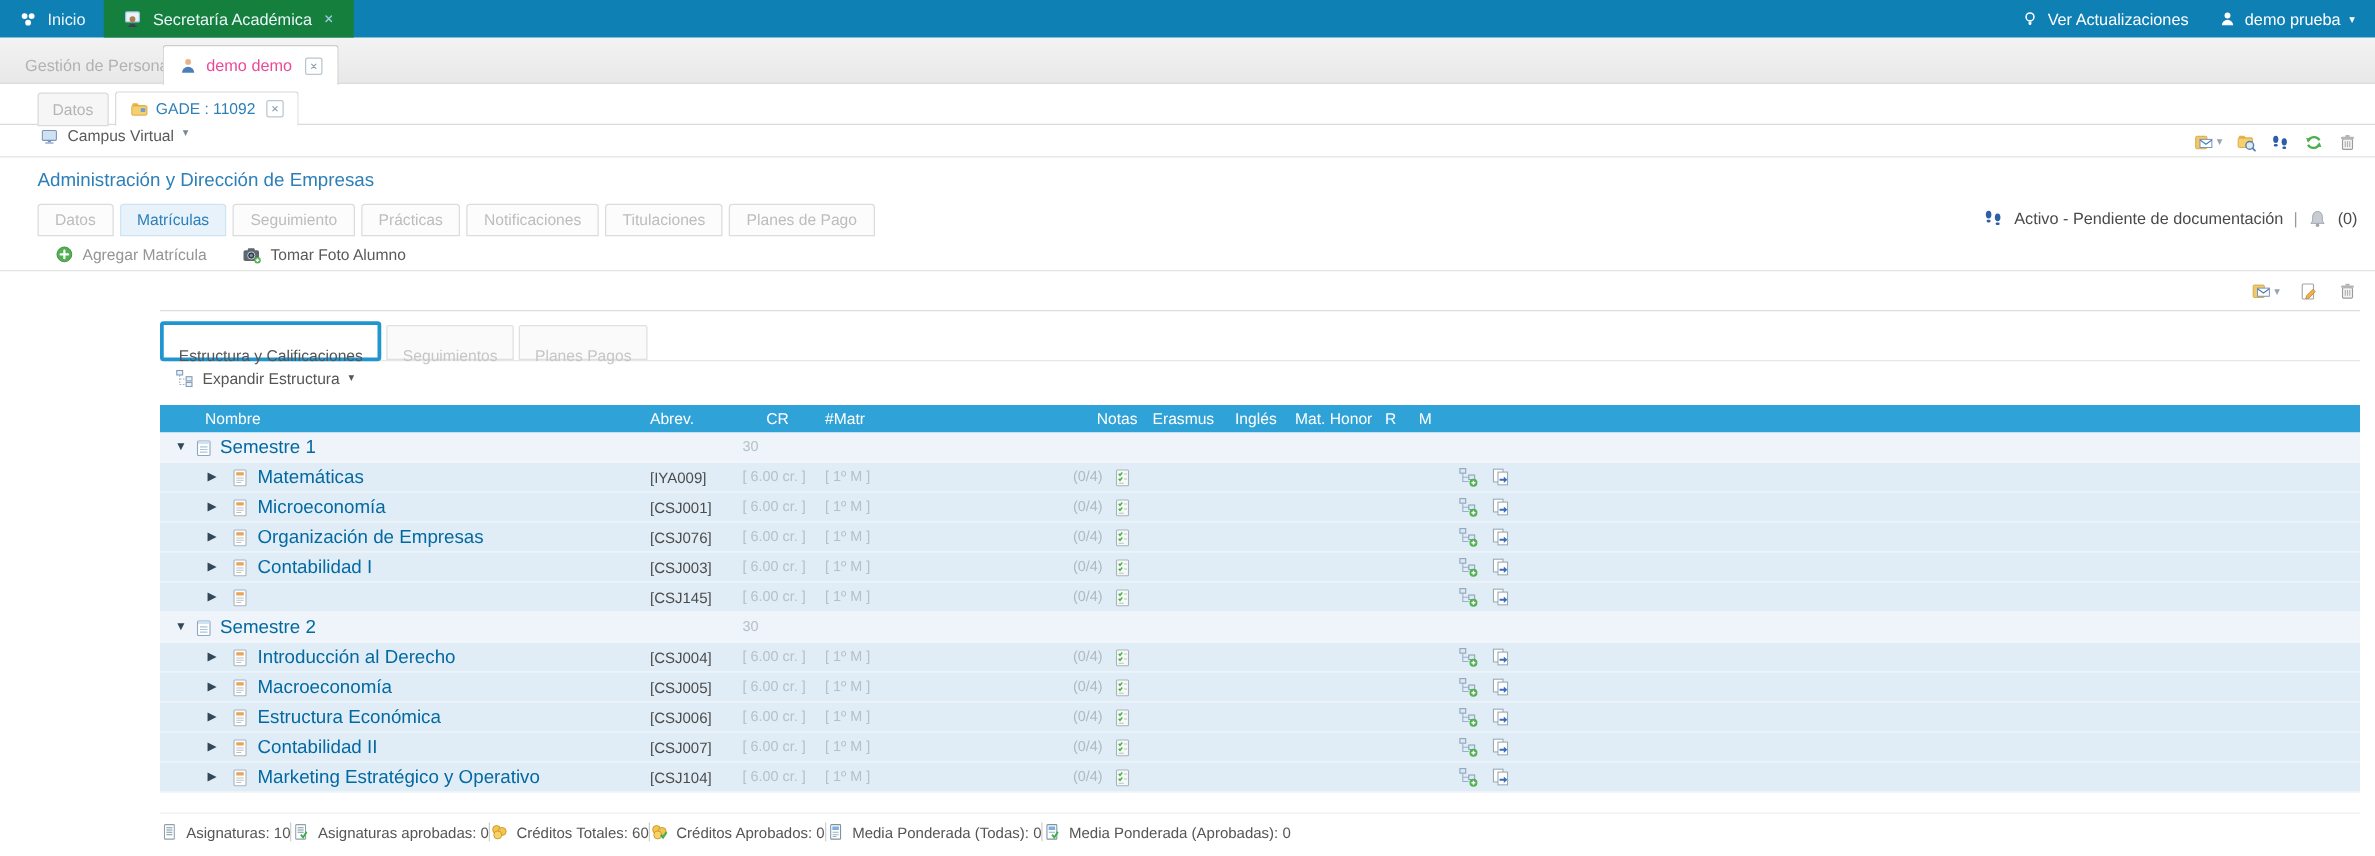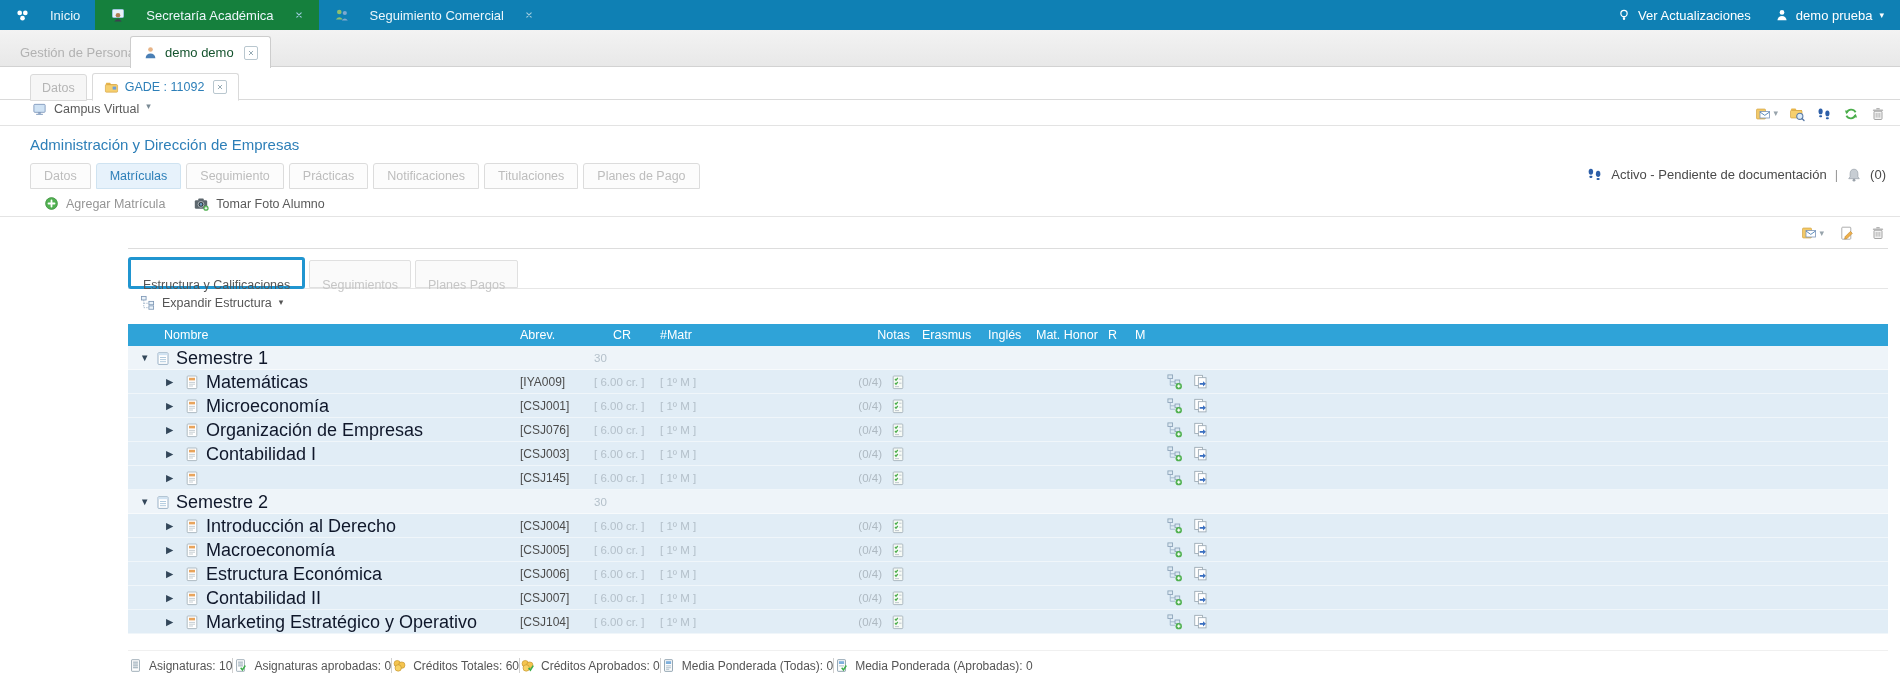--- a/index.html
+++ b/index.html
@@ -3,30 +3,30 @@
 <meta charset="utf-8">
 <style>
 *{margin:0;padding:0;box-sizing:border-box}
 html,body{background:#fff}
 body{font-family:"Liberation Sans",sans-serif}
 #app{position:relative;width:1900px;height:685px;overflow:hidden;background:#fff}
 .ic{display:inline-block;vertical-align:middle;flex:none}
 .caret{font-size:9px;line-height:1}
 
 .topbar{position:absolute;left:0;top:0;width:100%;height:30px;background:#0f80b4;display:flex;align-items:stretch;color:#fff;z-index:5}
-.tb-tab{display:flex;align-items:center;gap:20px;padding:0 15px;font-size:13px;color:#ecf6fb;cursor:pointer}
+.tb-tab{display:flex;align-items:center;gap:8px;padding:0 15px;font-size:13px;color:#ecf6fb;cursor:pointer}
 .tb-tab.active{background:#15803d}
 .tb-x{width:10px;height:10px;color:#9fccdf}
 .tb-right{margin-left:auto;display:flex;align-items:center;gap:24px;padding-right:16px}
 .tb-link,.tb-user{display:flex;align-items:center;gap:7px;font-size:13px;color:#fff;cursor:pointer}
 
 .wstabs{position:absolute;top:30px;left:0;width:100%;height:37px;background:linear-gradient(#f3f3f3,#e8e8e8);border-bottom:1px solid #d2d2d2;z-index:4}
 .ws-tab{position:absolute;display:flex;align-items:center;gap:7px;font-size:13px;padding:0 12px;border-radius:3px 3px 0 0}
 .ws-tab.inactive{color:#b2b2b2;left:8px;top:8px;height:29px}
-.ws-tab.active{left:130px;top:6px;height:32px;background:#fff;border:1px solid #cdcdcd;border-bottom:none;color:#14532d;z-index:6}
+.ws-tab.active{left:130px;top:6px;height:32px;background:#fff;border:1px solid #cdcdcd;border-bottom:none;color:#ec4899;z-index:6}
 .closebox{width:14px;height:14px;border:1px solid #b9c7cf;border-radius:2px;color:#8aa0ac;display:flex;align-items:center;justify-content:center;margin-left:3px;background:#fff;cursor:pointer}
 .closebox .ic{width:8px;height:8px}
 
 .recarea{position:absolute;top:67px;left:0;width:100%;height:59px;background:#fff;border-bottom:1px solid #e3e3e3}
 .rec-line{position:absolute;left:0;right:0;top:32px;border-bottom:1px solid #dadada}
 .rec-tabs{position:absolute;left:30px;top:6px;display:flex;align-items:flex-end}
 .rec-tab{height:27px;display:flex;align-items:center;gap:6px;padding:0 11px;font-size:12.5px;border:1px solid #dadada;border-radius:3px 3px 0 0;margin-right:5px;position:relative;z-index:2;background:#f6f6f6;color:#b5b5b5;cursor:pointer}
 .rec-tab.active{background:#fff;height:28px;border-bottom:1px solid #fff;color:#2d7fb8}
 .campus{position:absolute;left:32px;top:35px;height:23px;display:flex;gap:7px;font-size:12.5px;color:#5a5a5a;cursor:pointer}
 .campus .caret{color:#7a8a94}
@@ -58,21 +58,21 @@
 .expand .caret{color:#555}
 
 .gtable{position:absolute;left:0;right:0;top:107px}
 .ghead{position:relative;height:22px;background:#2fa3d8;color:#fff;font-size:12.5px}
 .ghead span{position:absolute;top:0;line-height:22px}
 .trow{position:relative;height:24px}
 .trow.semester{background:#eef4f9;border-bottom:1px solid #f7fafc}
 .trow.subject{background:#e1edf6;border-bottom:1px solid #f0f6fa}
 .tri{position:absolute;top:0;line-height:24px;font-size:9.5px;color:#33475a;cursor:pointer}
 .rowicon{position:absolute;top:4px}
-.nm{position:absolute;top:0;line-height:24px;color:#0f172a;font-size:18px;white-space:nowrap}
+.nm{position:absolute;top:0;line-height:24px;color:#0369a1;font-size:15px;white-space:nowrap}
 .cell{position:absolute;top:0;line-height:24px;white-space:nowrap}
 .abrev{left:392px;color:#4b4b4b;font-size:12px}
 .crv{left:466px;color:#b4c0ca;font-size:11.5px}
 .cr30{left:466px;width:56px;color:#b4c0ca;font-size:11.5px}
 .matr{left:532px;color:#b4c0ca;font-size:11.5px}
 .notasv{left:716px;width:38px;text-align:right;color:#aeb9c2;font-size:11.5px}
 .notas-ic{position:absolute;left:762px;top:4px}
 .acts{position:absolute;left:1038px;top:3px;display:flex;gap:9px}
 .acts .ic{cursor:pointer}
 
@@ -256,29 +256,20 @@
       <svg class="ic" width="15" height="15">
           <use href="#s-group"></use>
         </svg>
       <span>Inicio</span>
     </div>
     <div class="tb-tab active">
       <svg class="ic" width="16" height="16">
           <use href="#s-persondesk"></use>
         </svg>
       <span>Secretaría Académica</span>
-      <svg class="ic tb-x">
-          <use href="#s-x"></use>
-        </svg>
-    </div>
-    <div class="tb-tab">
-      <svg class="ic" width="16" height="16">
-          <use href="#s-people"></use>
-        </svg>
-      <span>Seguimiento Comercial</span>
       <svg class="ic tb-x">
           <use href="#s-x"></use>
         </svg>
     </div>
     <div class="tb-right">
       <div class="tb-link">
         <svg class="ic" width="14" height="14">
             <use href="#s-bulb"></use>
           </svg>
         <span>Ver Actualizaciones</span>

